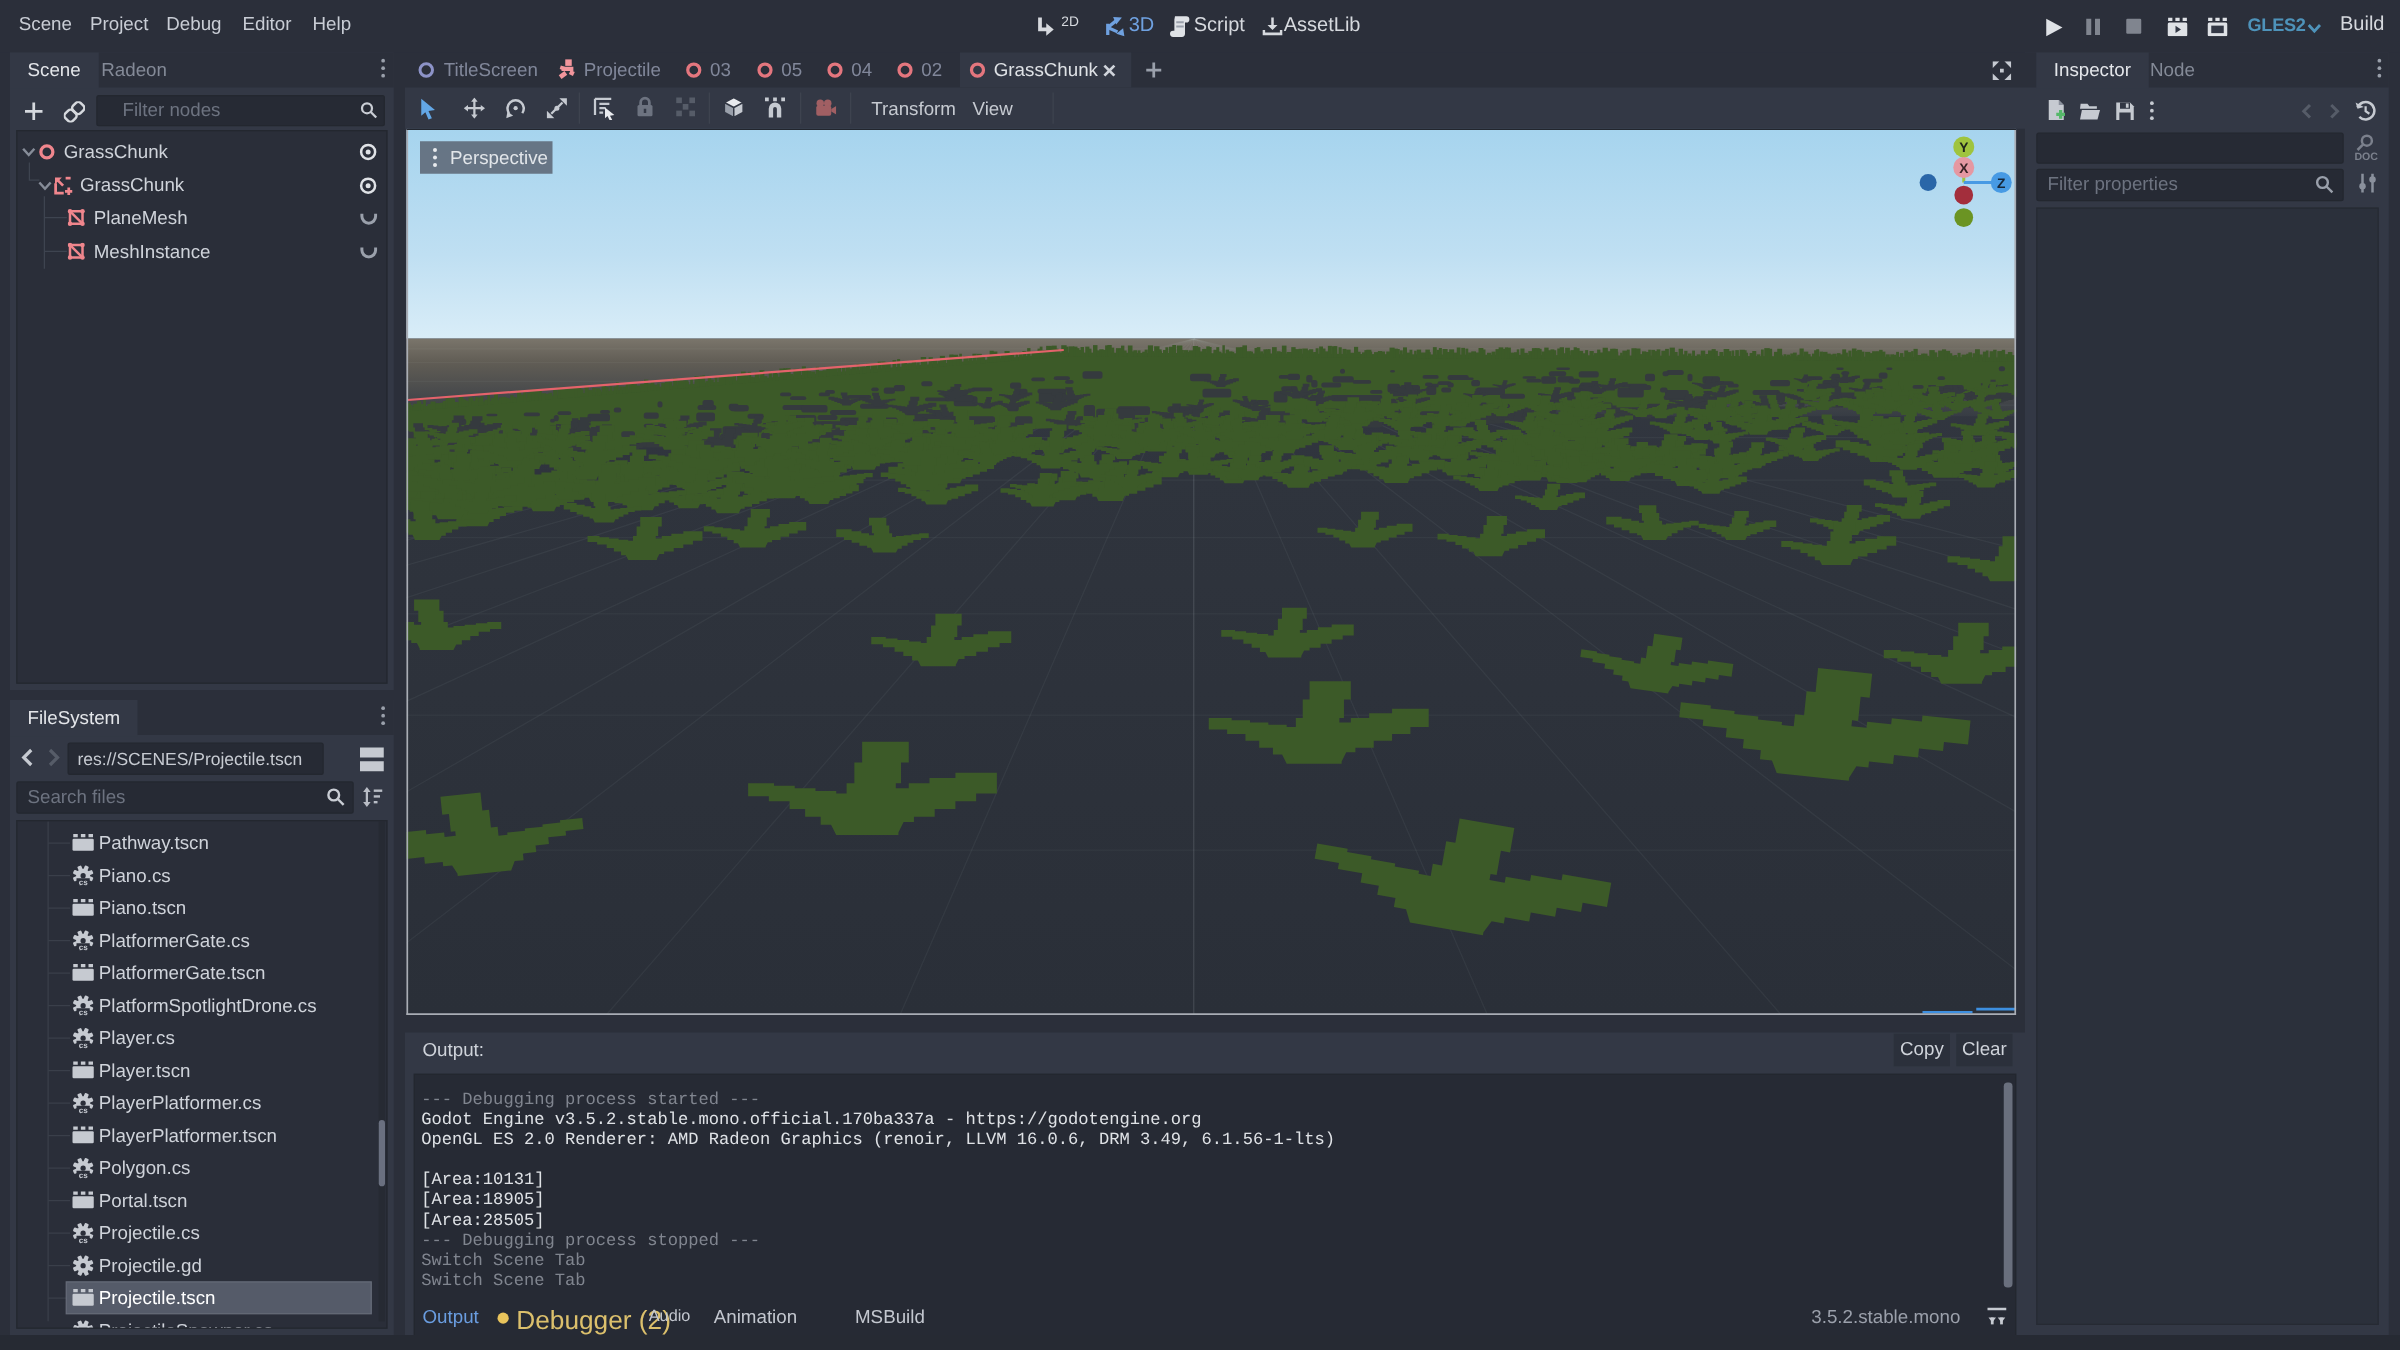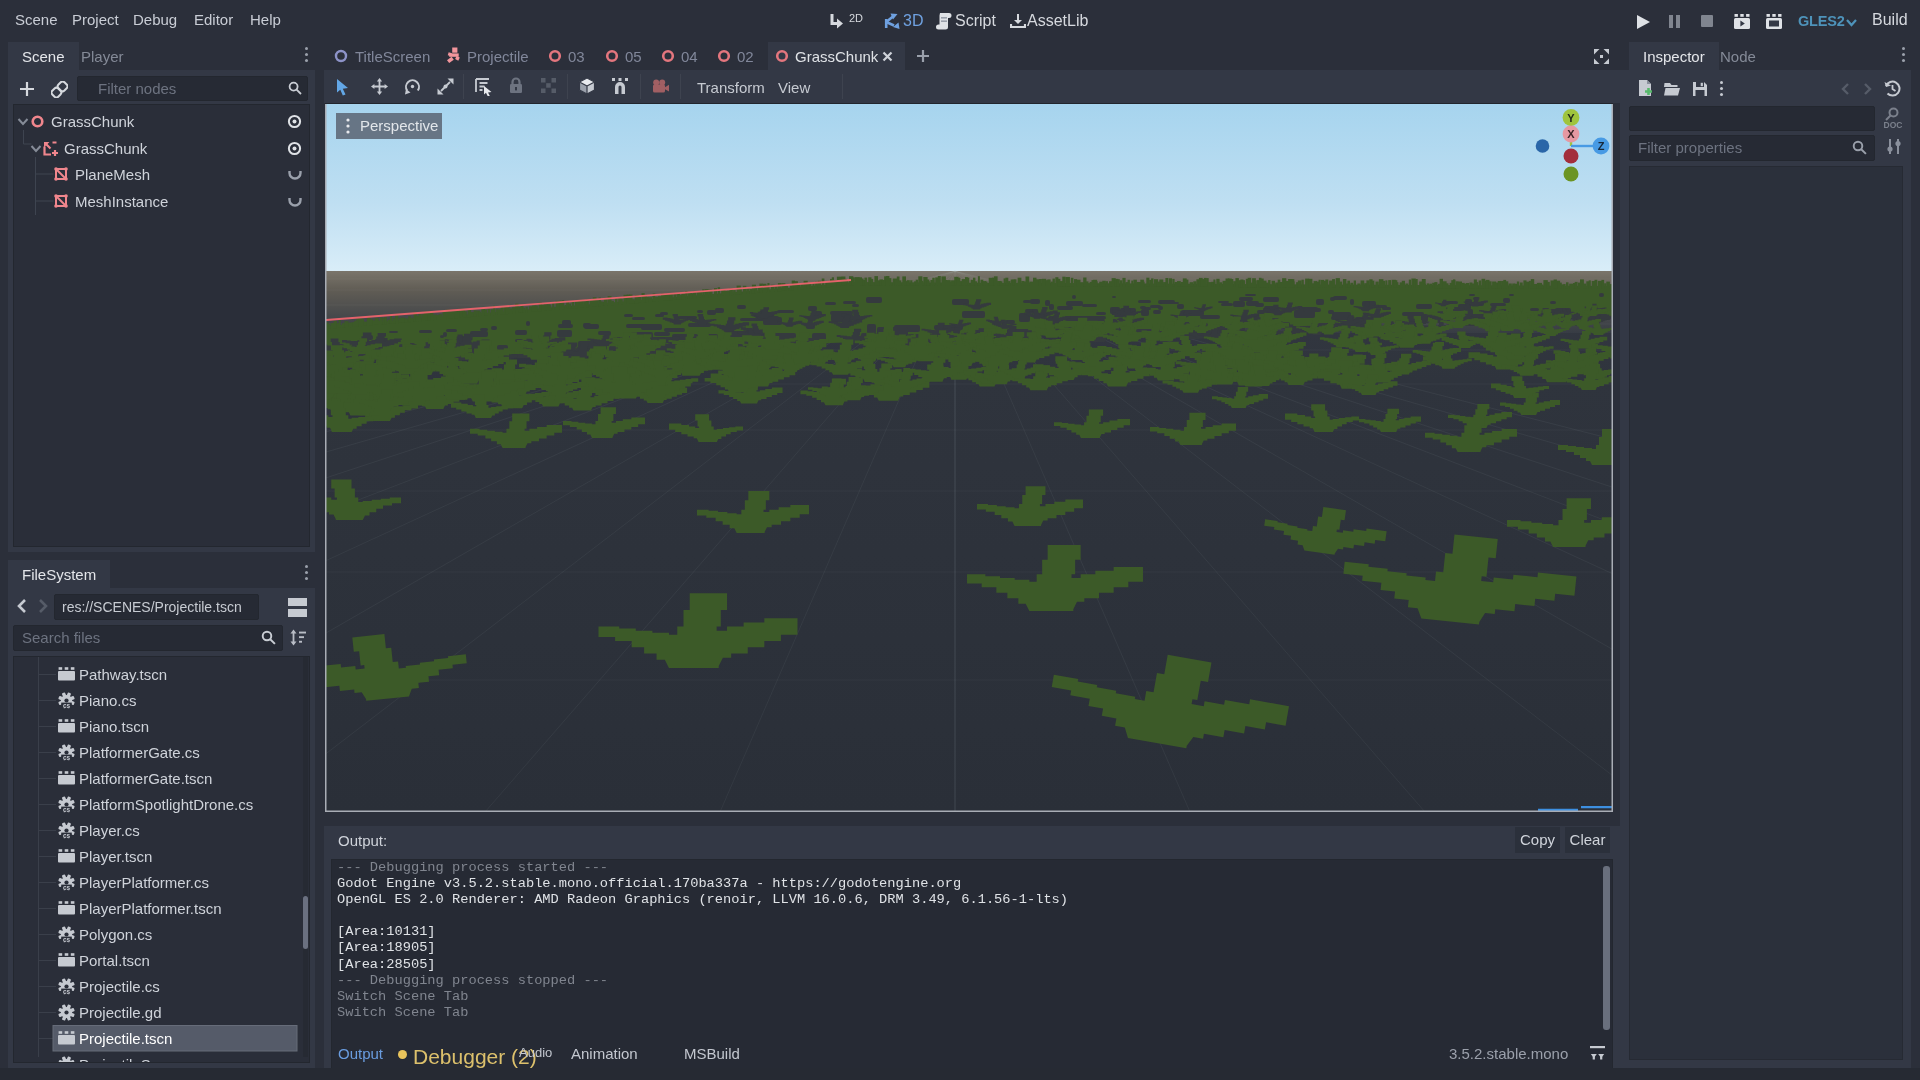--- a/index.html
+++ b/index.html
@@ -73,21 +73,21 @@
 </svg>
 <div class="abs" style="top:13px;left:1798px;font-size:14.5px;font-weight:bold;color:#4e93ba;letter-spacing:-0.2px;">GLES2</div>
 <svg class="ico" style="left:1845px;top:18px;" width="13" height="9" viewBox="0 0 13 9">
   <path d="M2 2 l4.5 5 4.5 -5" stroke="#4e93ba" stroke-width="2.2" fill="none"></path>
 </svg>
 <div class="abs" style="top:11px;left:1872px;font-size:16px;color:#d6d9de;">Build</div>
 
 <div class="panel" style="left:8px;top:42px;width:307px;height:510px;"></div>
 <div class="abs" style="left:8px;top:42px;width:307px;height:28px;background:#2b2f3a;"></div>
 <div class="tab active" style="left:8px;top:42px;">Scene</div>
-<div class="tab" style="left:67px;top:42px;">Player</div>
+<div class="tab" style="left:67px;top:42px;">Radeon</div>
 <div class="dots3" style="left:305px;top:47px;"></div>
 
 <svg class="ico" style="left:19px;top:81px;" width="16" height="16" viewBox="0 0 16 16">
   <path d="M8 1 v14 M1 8 h14" stroke="#d6d9de" stroke-width="2.2"></path>
 </svg>
 <svg class="ico" style="left:51px;top:81px;" width="17" height="17" viewBox="0 0 17 17">
   <g stroke="#d6d9de" stroke-width="2" fill="none">
     <rect x="1.2" y="7.4" width="8.4" height="8.4" rx="2.6" transform="rotate(-45 5.4 11.6)"></rect>
     <rect x="7.4" y="1.2" width="8.4" height="8.4" rx="2.6" transform="rotate(-45 11.6 5.4)"></rect>
   </g>
@@ -1732,21 +1732,21 @@
 <line x1="0.75" y1="0" x2="0.75" y2="709" stroke="#a9adb5" stroke-width="1.5"></line>
 <line x1="0" y1="708.25" x2="1288" y2="708.25" stroke="#a9adb5" stroke-width="1.5"></line>
 <line x1="1287.25" y1="0" x2="1287.25" y2="709" stroke="#a9adb5" stroke-width="1.5"></line>
 <line x1="0" y1="0.5" x2="1288" y2="0.5" stroke="#22262e" stroke-width="1"></line>
 </svg>
 
 <div class="panel" style="left:324px;top:826px;width:1297px;height:242px;"></div>
 <div class="abs" style="left:338px;top:832px;font-size:15px;color:#cfd3da;">Output:</div>
 <div class="abs" style="left:1515px;top:827px;width:45px;height:26px;background:#2b303b;color:#cfd3da;font-size:15px;text-align:center;line-height:25px;">Copy</div>
 <div class="abs" style="left:1565px;top:827px;width:45px;height:26px;background:#2b303b;color:#cfd3da;font-size:15px;text-align:center;line-height:25px;">Clear</div>
-<div class="abs sunken" style="left:331px;top:859px;width:1282px;height:218px;font-family:'Liberation Mono',monospace;font-size:13.7px;line-height:16.1px;padding:0 0 0 5px;white-space:pre;"><span style="color:#80858f">--- Debugging process started ---</span>
+<div class="abs sunken" style="left:331px;top:859px;width:1282px;height:218px;font-family:'Liberation Mono',monospace;font-size:13.7px;line-height:16.1px;padding:13px 0 0 5px;white-space:pre;"><span style="color:#80858f">--- Debugging process started ---</span>
 <span style="color:#dfe2e6">Godot Engine v3.5.2.stable.mono.official.170ba337a - https://godotengine.org</span>
 <span style="color:#dfe2e6">OpenGL ES 2.0 Renderer: AMD Radeon Graphics (renoir, LLVM 16.0.6, DRM 3.49, 6.1.56-1-lts)</span>
 
 <span style="color:#dfe2e6">[Area:10131]</span>
 <span style="color:#dfe2e6">[Area:18905]</span>
 <span style="color:#dfe2e6">[Area:28505]</span>
 <span style="color:#80858f">--- Debugging process stopped ---</span>
 <span style="color:#80858f">Switch Scene Tab</span>
 <span style="color:#80858f">Switch Scene Tab</span></div>
 <div class="abs" style="left:1603px;top:866px;width:7px;height:164px;border-radius:3px;background:#696f7d;"></div>

